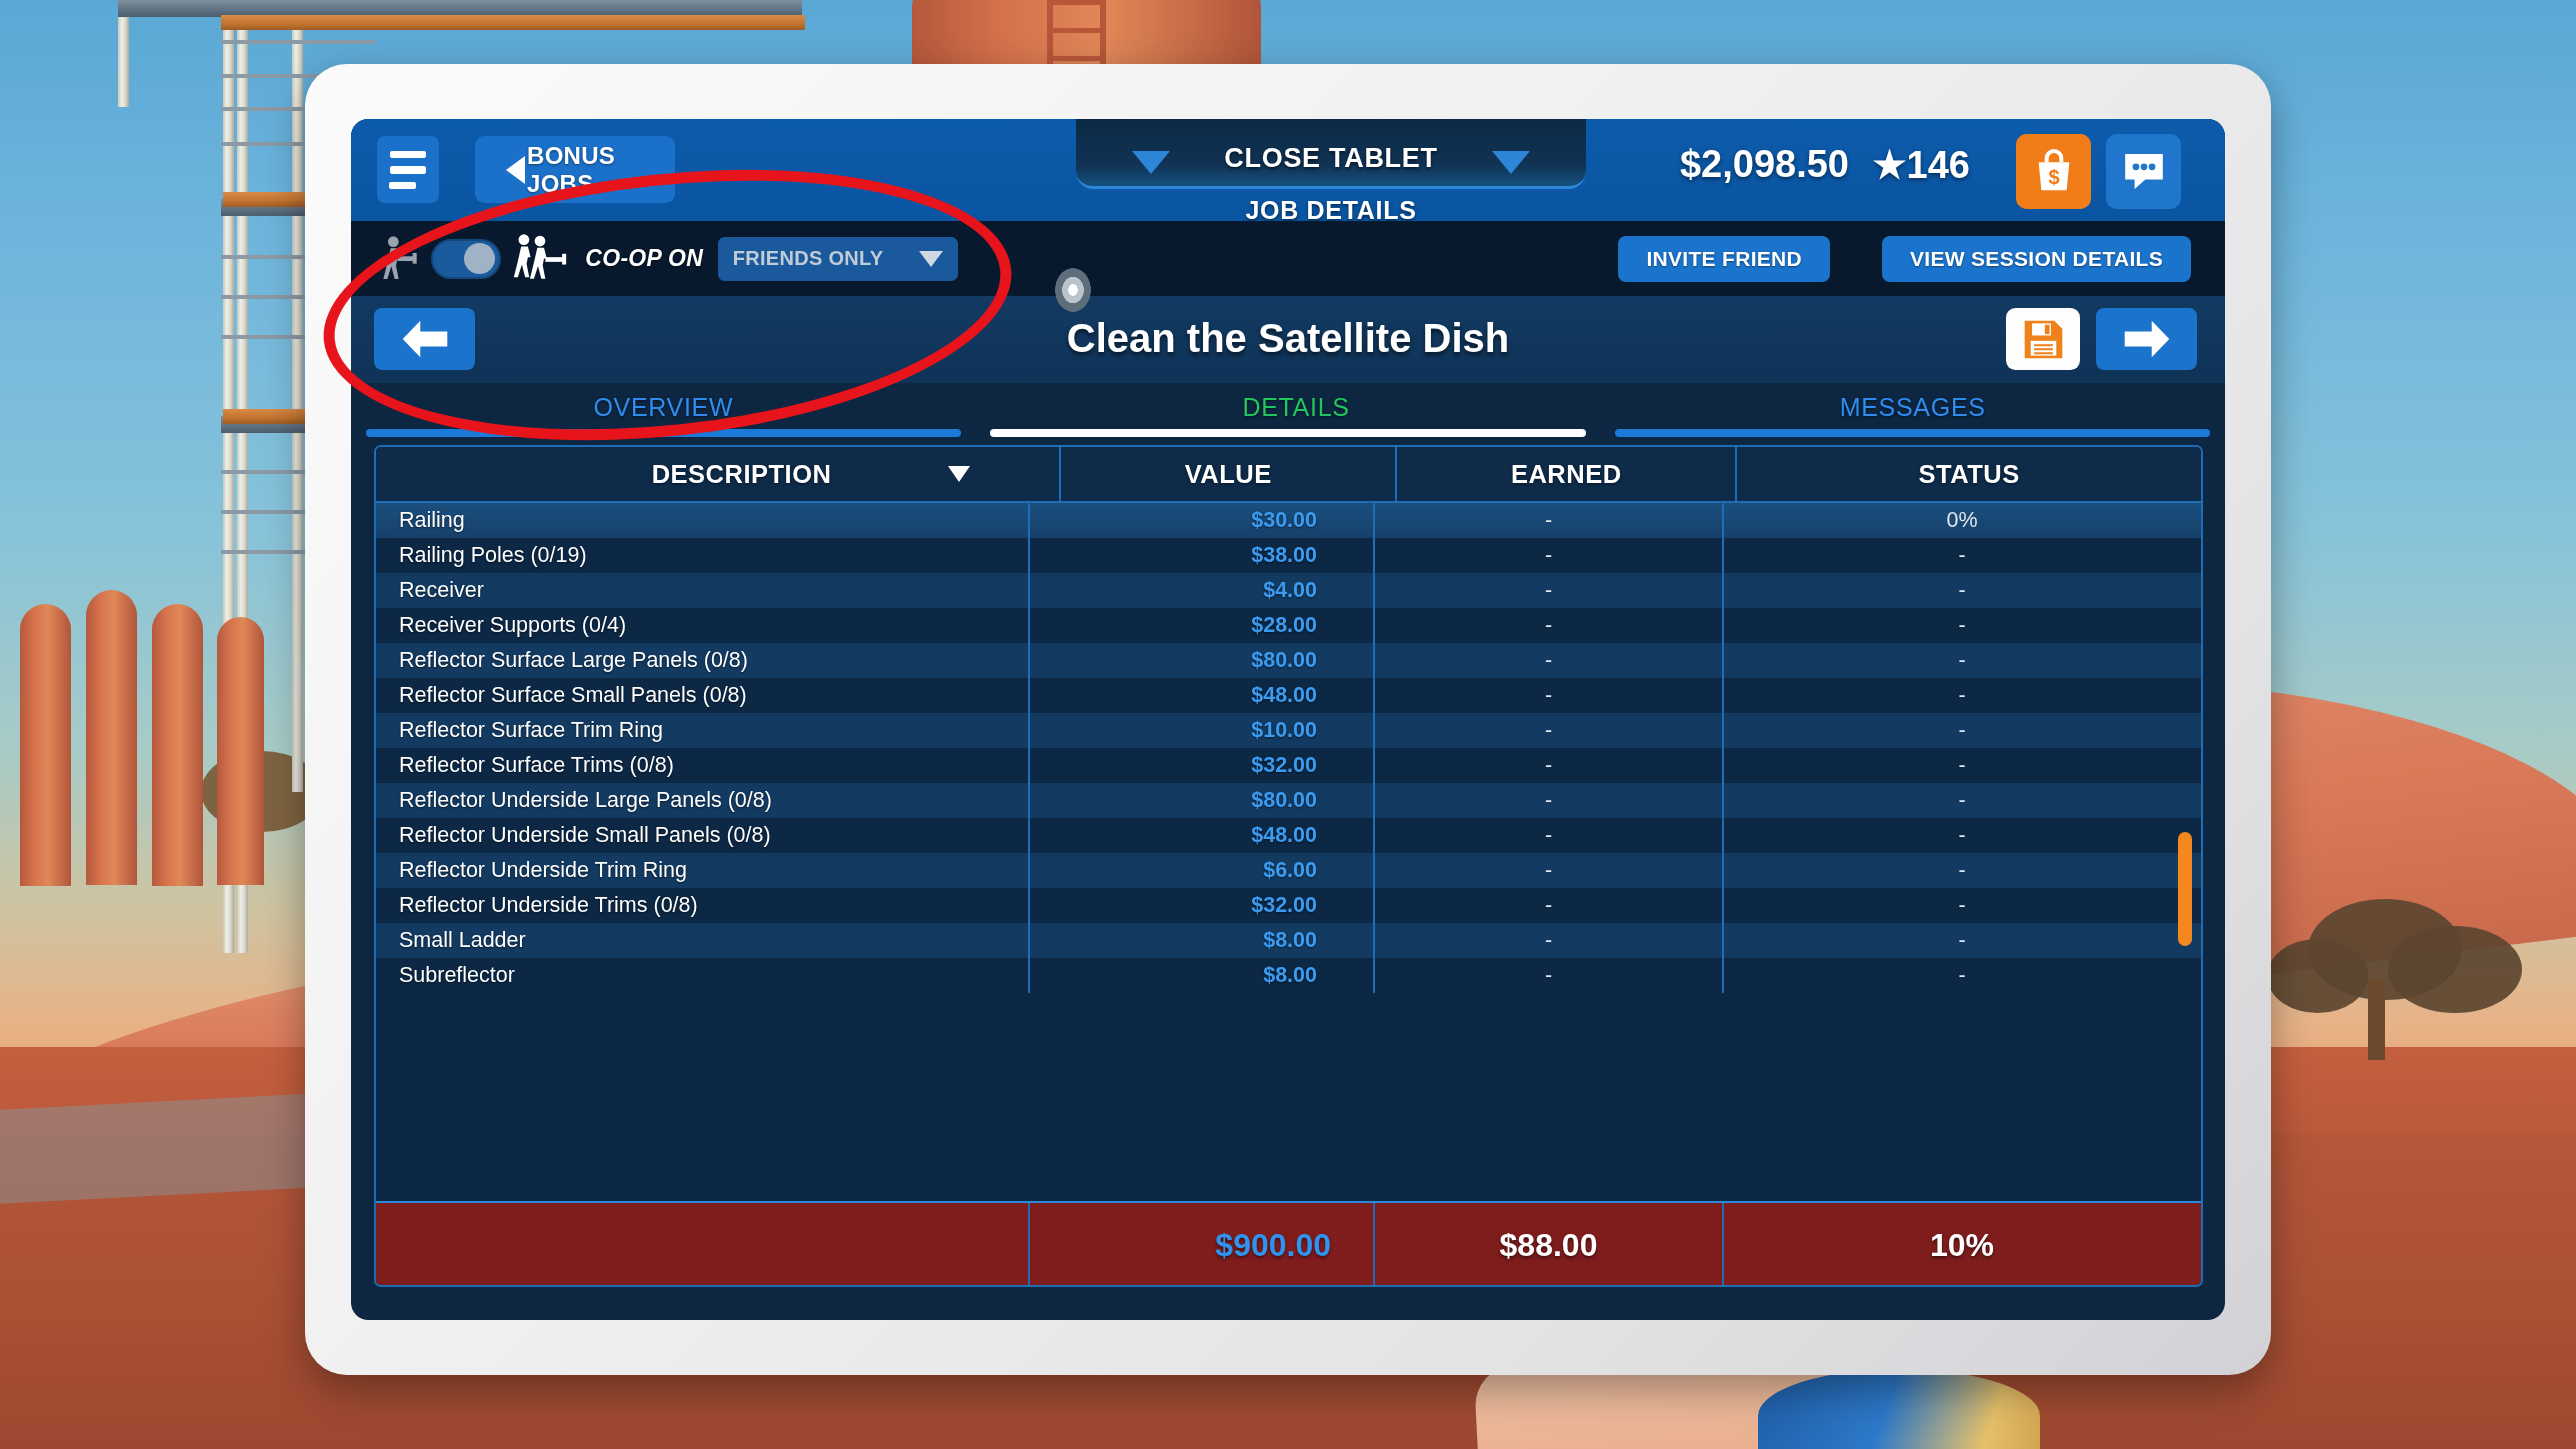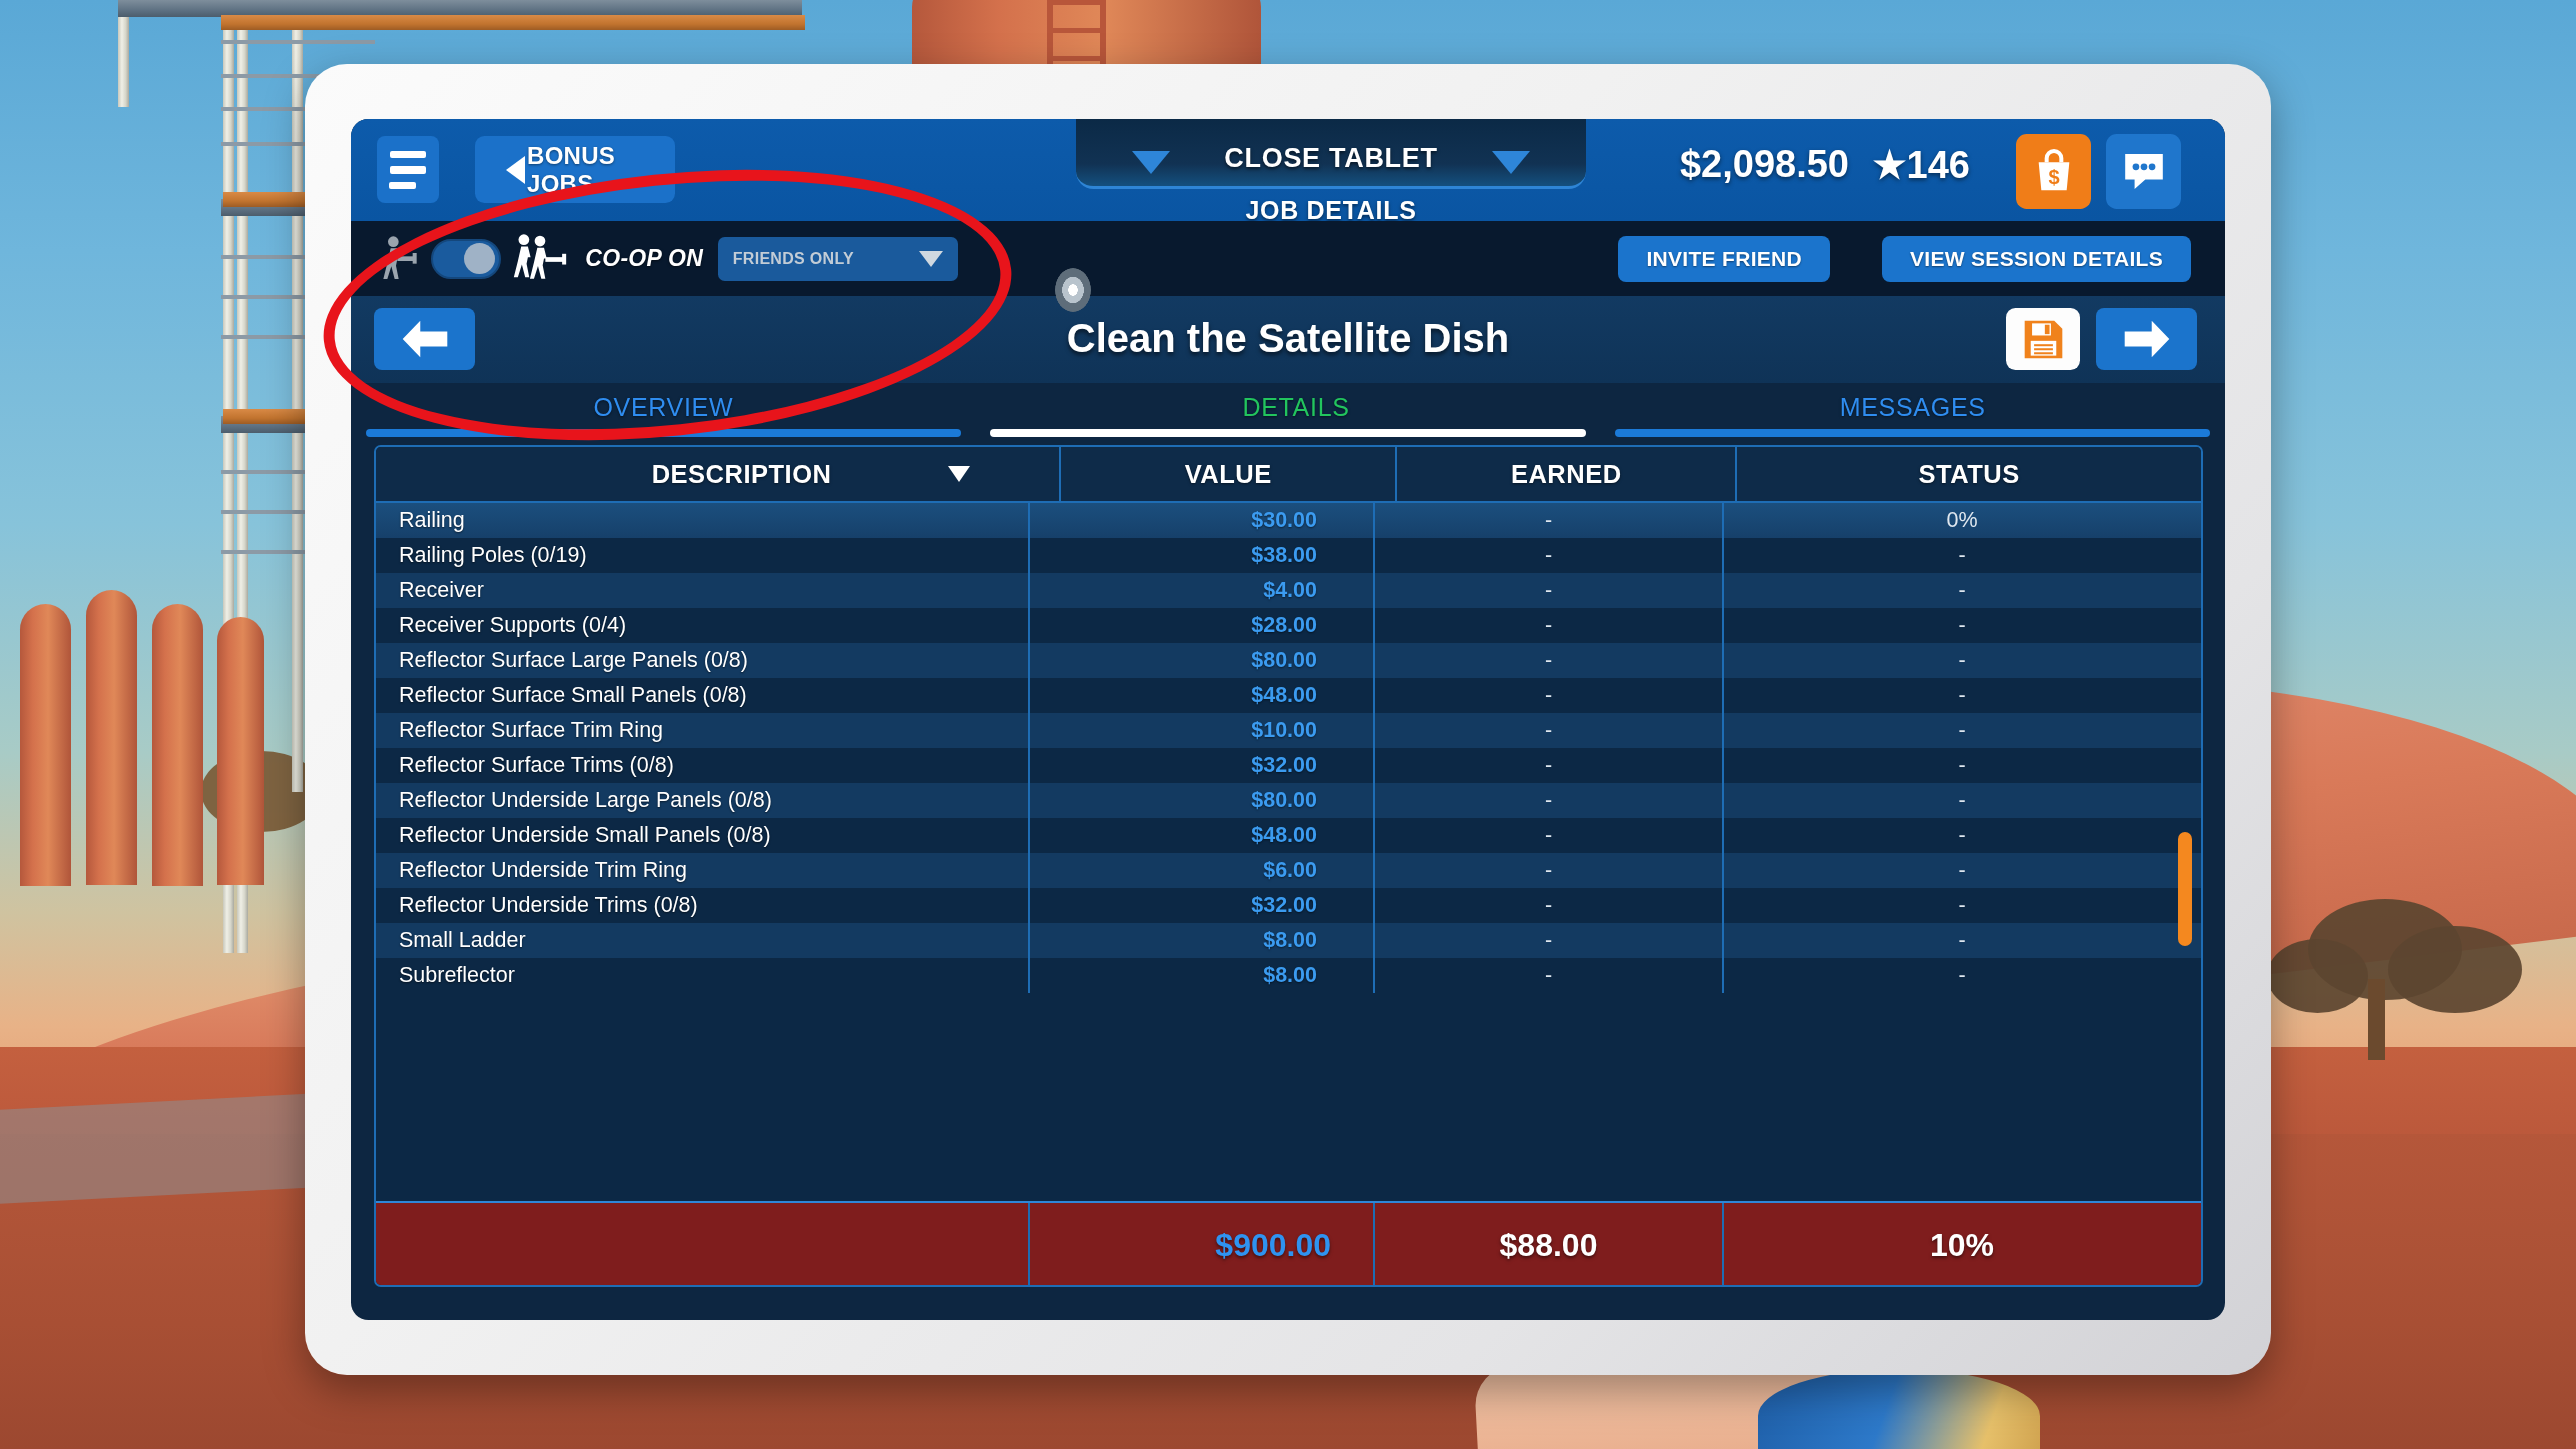--- a/index.html
+++ b/index.html
@@ -183,21 +183,21 @@
   .coop-label {
     color: #fff; font-weight: bold; font-size: 23px; margin-left: 14.8px;
     letter-spacing: 0.3px; text-shadow: 0 1.3px 2.7px rgba(0,0,0,.6); font-style: italic;
   }
   .coop-select {
     margin-left: 14.8px; width: 240px; height: 44px; background: #1a5a9c;
     border-radius: 6.7px; display: flex; align-items: center;
     justify-content: space-between; padding: 0 14.8px; cursor: pointer;
   }
   .coop-select .sel-val {
-    color: #c2ccd6; font-weight: bold; font-size: 16px; letter-spacing: 0.3px;
+    color: #c2ccd6; font-weight: bold; font-size: 20px; letter-spacing: 0.3px;
   }
   .chev {
     width: 0; height: 0; border-left: 12.7px solid transparent;
     border-right: 12.7px solid transparent; border-top: 16px solid #cfd8e0;
   }
   .coop-actions { margin-left: auto; display: flex; gap: 52px; padding-right: 34px; }
   .pill-btn {
     background: #1b74cc; border-radius: 8px; height: 46px;
     display: flex; align-items: center; justify-content: center;
     padding: 0 28px; cursor: pointer;

